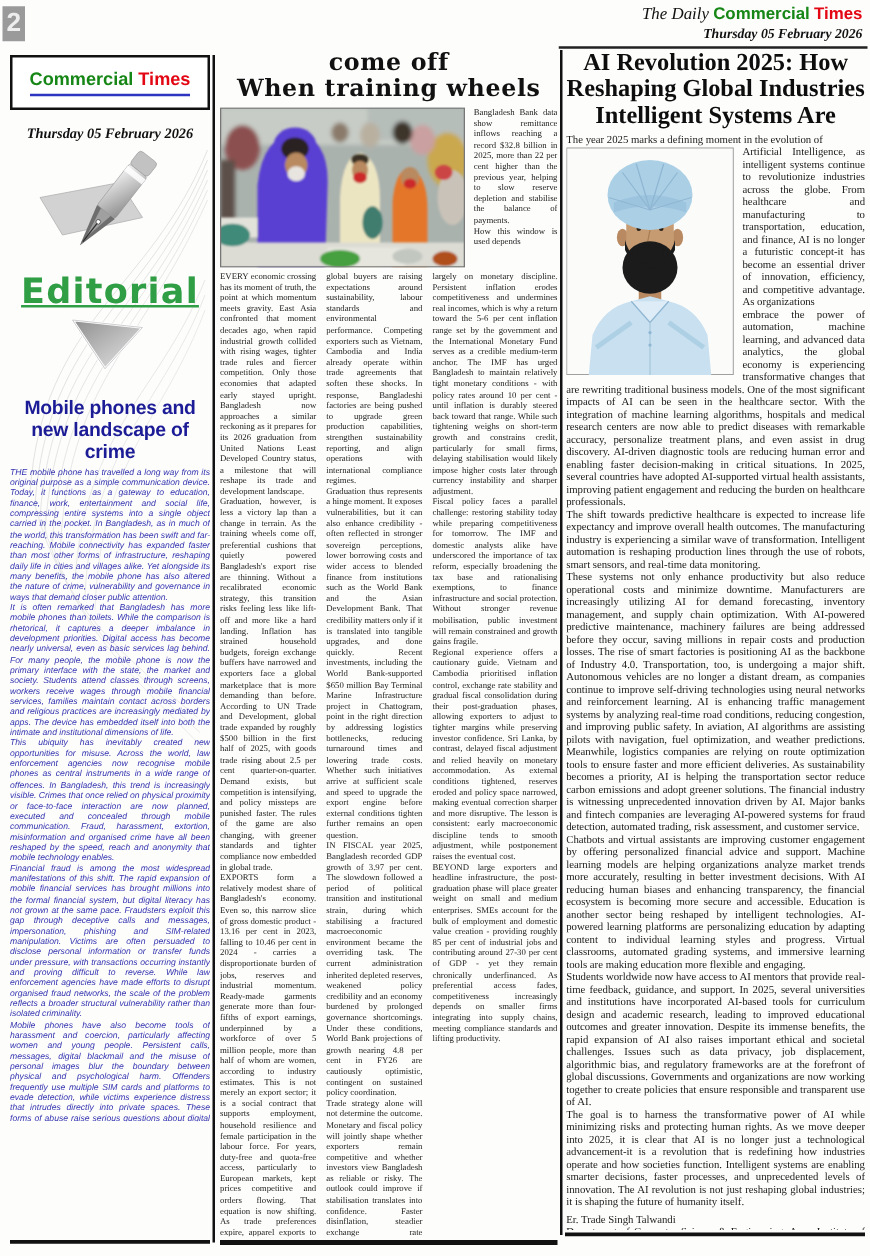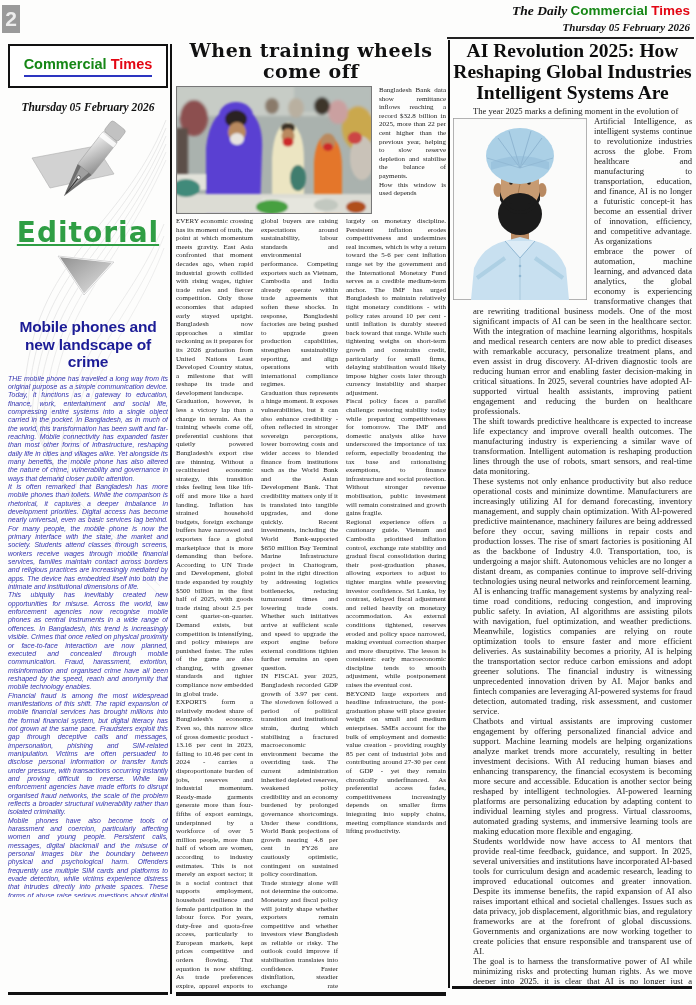--- a/index.html
+++ b/index.html
@@ -5,21 +5,21 @@
   * { margin:0; padding:0; box-sizing:border-box; }
   html,body { background:#e9e9e9; }
   .page { position:relative; width:696px; height:1005px; background:#fdfdfc; overflow:hidden;
           font-family:"Liberation Serif", serif; color:#1a1a1a; margin:0 auto; }
 
   
   .pagenum { position:absolute; left:2px; top:5px; width:18px; height:28px; background:#9a9a9a;
              color:#ededed; font:bold 21px/28px "Liberation Sans",sans-serif; text-align:center; }
   .masthead { position:absolute; right:6px; top:3px; text-align:right; }
   .m1 { font-size:13.5px; white-space:nowrap; }
-  .m1 .md { font-family:"Liberation Serif",serif; font-weight:bold; font-style:italic; color:#111; }
+  .m1 .md { font-family:"Liberation Serif",serif; font-weight:normal; font-style:italic; color:#111; }
   .m1 .mc { font-family:"Liberation Sans",sans-serif; font-weight:bold; color:#168716; }
   .m1 .mt { font-family:"Liberation Sans",sans-serif; font-weight:bold; color:#e30613; }
   .m2 { font:bold italic 11px "Liberation Serif",serif; color:#111; margin-top:2px; }
   .rule-top { position:absolute; left:447px; top:37px; width:247px; height:1.5px; background:#222; }
 
   
   .vdiv { position:absolute; width:1.5px; background:#111; }
   .vdiv1 { left:170px; top:44px; height:950px; }
   .vdiv2 { left:448px; top:40px; height:948px; }
   .hbar { position:absolute; background:#111; }
@@ -52,21 +52,21 @@
   .tr-photo { width:196px; height:128px; flex:none; }
   .tr-col3a { width:67px; height:128px; overflow:hidden; }
   .tr-col3a p, .tr-c p { font:7px/8.6px "Liberation Serif",serif; color:#222; text-align:justify; }
   .tr-cols { display:flex; gap:8px; margin-top:3px; height:772px; overflow:hidden; }
   .tr-c1, .tr-c2 { width:77px; } .tr-c3 { width:100px; }
 
   
   .rightcol { position:absolute; left:453px; top:40px; width:239px; height:944px; overflow:hidden; }
   .ai-head { text-align:center; font:bold 19.5px/21px "Liberation Serif",serif; color:#0d0d0d; }
   .ai-body { margin-top:3px; }
-  .ai-body p { font:8.6px/10px "Liberation Serif",serif; color:#1a1a1a; text-align:justify;margin-left:20px; }
+  .ai-body p { font:8.6px/10px "Liberation Serif",serif; color:#1a1a1a; text-align:justify; }
   .ai-photo { float:left; width:134px; height:182px; margin:2px 7px 1px 0; }
   .ai-author { font-weight:bold; font-style:italic; margin-top:4px; }
 </style>
 </head>
 <body>
 
 <div class="page">
 
   <div class="pagenum">2</div>
   <div class="masthead">
@@ -153,22 +153,22 @@
       <p>It is often remarked that Bangladesh has more mobile phones than toilets. While the comparison is rhetorical, it captures a deeper imbalance in development priorities. Digital access has become nearly universal, even as basic services lag behind. For many people, the mobile phone is now the primary interface with the state, the market and society. Students attend classes through screens, workers receive wages through mobile financial services, families maintain contact across borders and religious practices are increasingly mediated by apps. The device has embedded itself into both the intimate and institutional dimensions of life.</p>
       <p>This ubiquity has inevitably created new opportunities for misuse. Across the world, law enforcement agencies now recognise mobile phones as central instruments in a wide range of offences. In Bangladesh, this trend is increasingly visible. Crimes that once relied on physical proximity or face-to-face interaction are now planned, executed and concealed through mobile communication. Fraud, harassment, extortion, misinformation and organised crime have all been reshaped by the speed, reach and anonymity that mobile technology enables.</p>
       <p>Financial fraud is among the most widespread manifestations of this shift. The rapid expansion of mobile financial services has brought millions into the formal financial system, but digital literacy has not grown at the same pace. Fraudsters exploit this gap through deceptive calls and messages, impersonation, phishing and SIM-related manipulation. Victims are often persuaded to disclose personal information or transfer funds under pressure, with transactions occurring instantly and proving difficult to reverse. While law enforcement agencies have made efforts to disrupt organised fraud networks, the scale of the problem reflects a broader structural vulnerability rather than isolated criminality.</p>
       <p>Mobile phones have also become tools of harassment and coercion, particularly affecting women and young people. Persistent calls, messages, digital blackmail and the misuse of personal images blur the boundary between physical and psychological harm. Offenders frequently use multiple SIM cards and platforms to evade detection, while victims experience distress that intrudes directly into private spaces. These forms of abuse raise serious questions about digital safety, accountability and access to justice in an increasingly connected society.</p>
       <p>Street crime, too, has adapted to the value embedded in mobile devices. Smartphone snatching has risen in urban areas, driven by the resale potential of high-end handsets. Once stolen, devices are quickly stripped of identifying information or trafficked across borders, complicating recovery and investigation. For victims, the loss extends beyond the price of the handset. Phones now store personal histories, sensitive data and emotional records that cannot be replaced, turning theft into a deeply personal violation. Beyond individual offences, mobile communication has transformed the scale and speed of misinformation. Rumours and manipulated content spread rapidly through messaging platforms, often outpacing official responses. In recent years, such content has contributed to public panic, social tension and, in some cases, violence. While the sources of misinformation may be limited, high mobile penetration allows false narratives to travel widely and gain credibility through repetition. Managing this risk without undermining freedom of expression remains one of the most difficult challenges for democratic governance.</p>
     </div>
   </div>
 
   <div class="midcol">
     <h1 class="tr-head">
+      <div>come off</div>
       <div>When training wheels</div>
-      <div>come off</div>
     </h1>
 
     <div class="tr-toprow">
       <svg class="tr-photo" viewBox="0 0 196 128" preserveAspectRatio="none">
         <defs>
           <filter id="bl2" x="-20%" y="-20%" width="140%" height="140%">
               <feGaussianBlur stdDeviation="1.8"></feGaussianBlur>
             </filter>
           <filter id="bl1" x="-20%" y="-20%" width="140%" height="140%">
               <feGaussianBlur stdDeviation="0.8"></feGaussianBlur>

